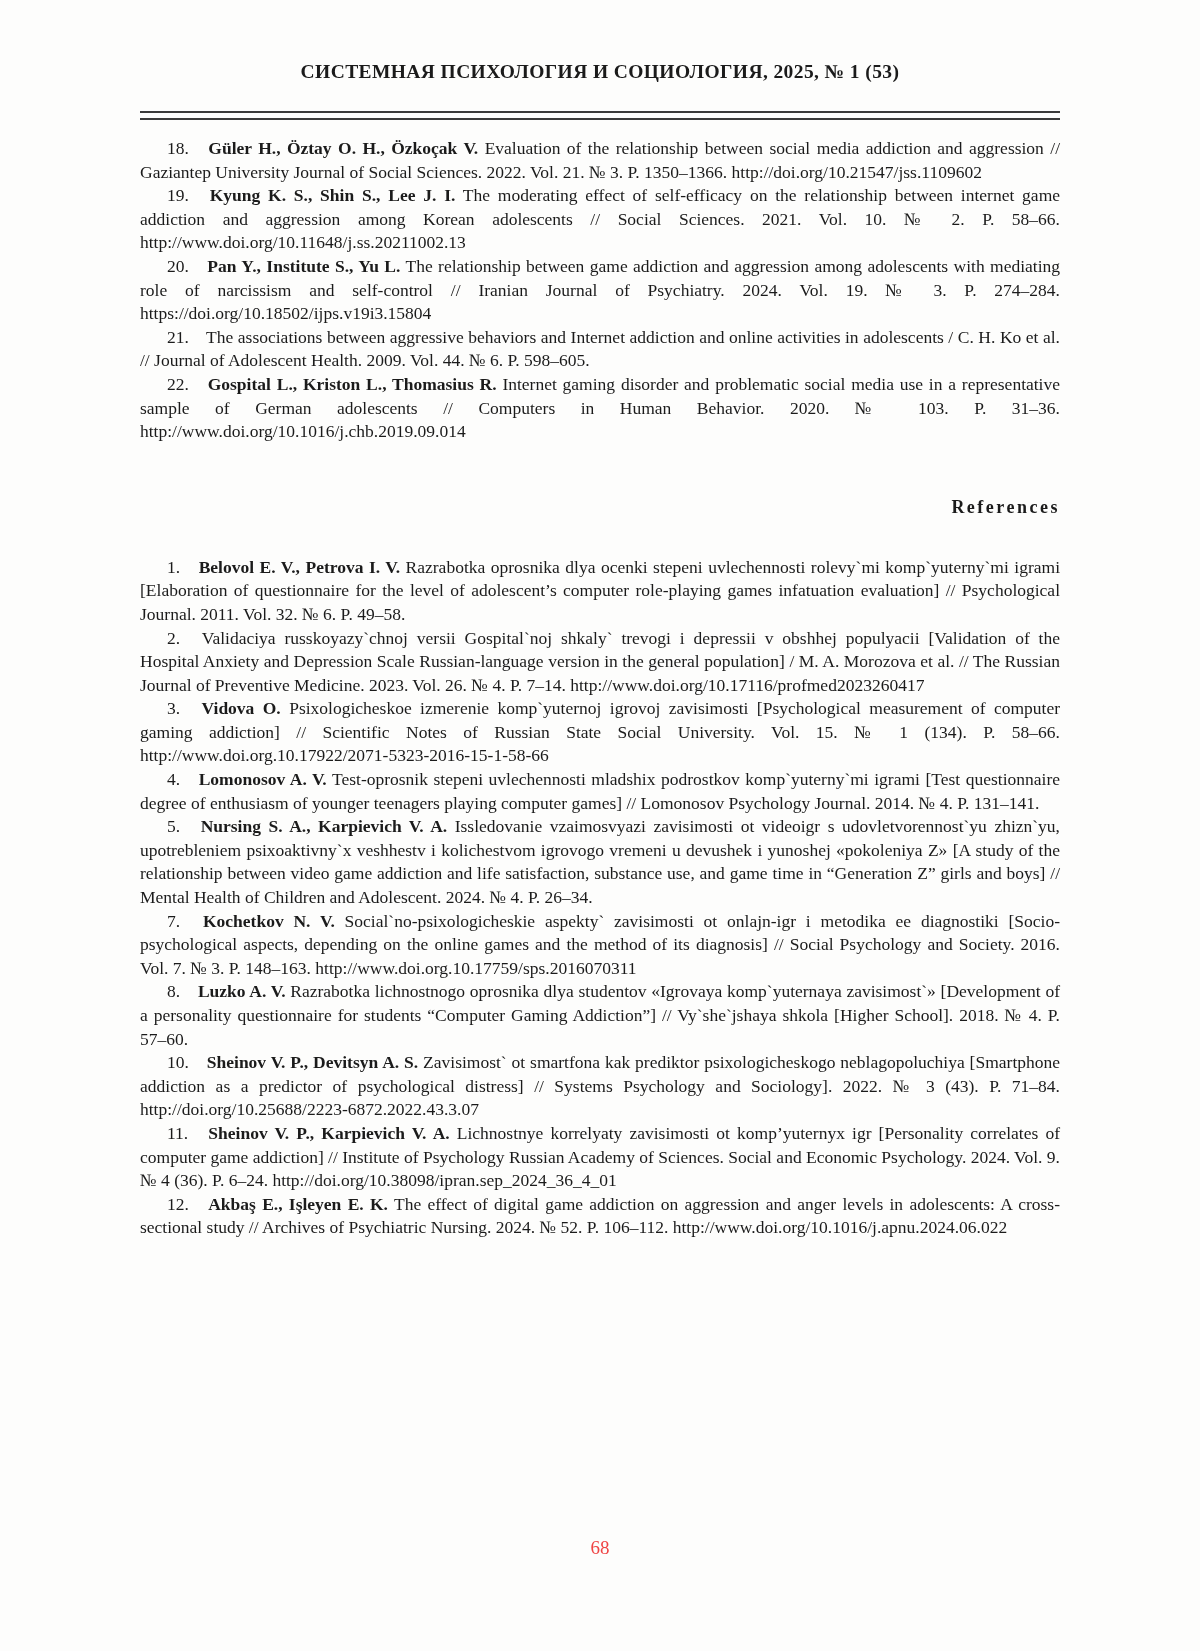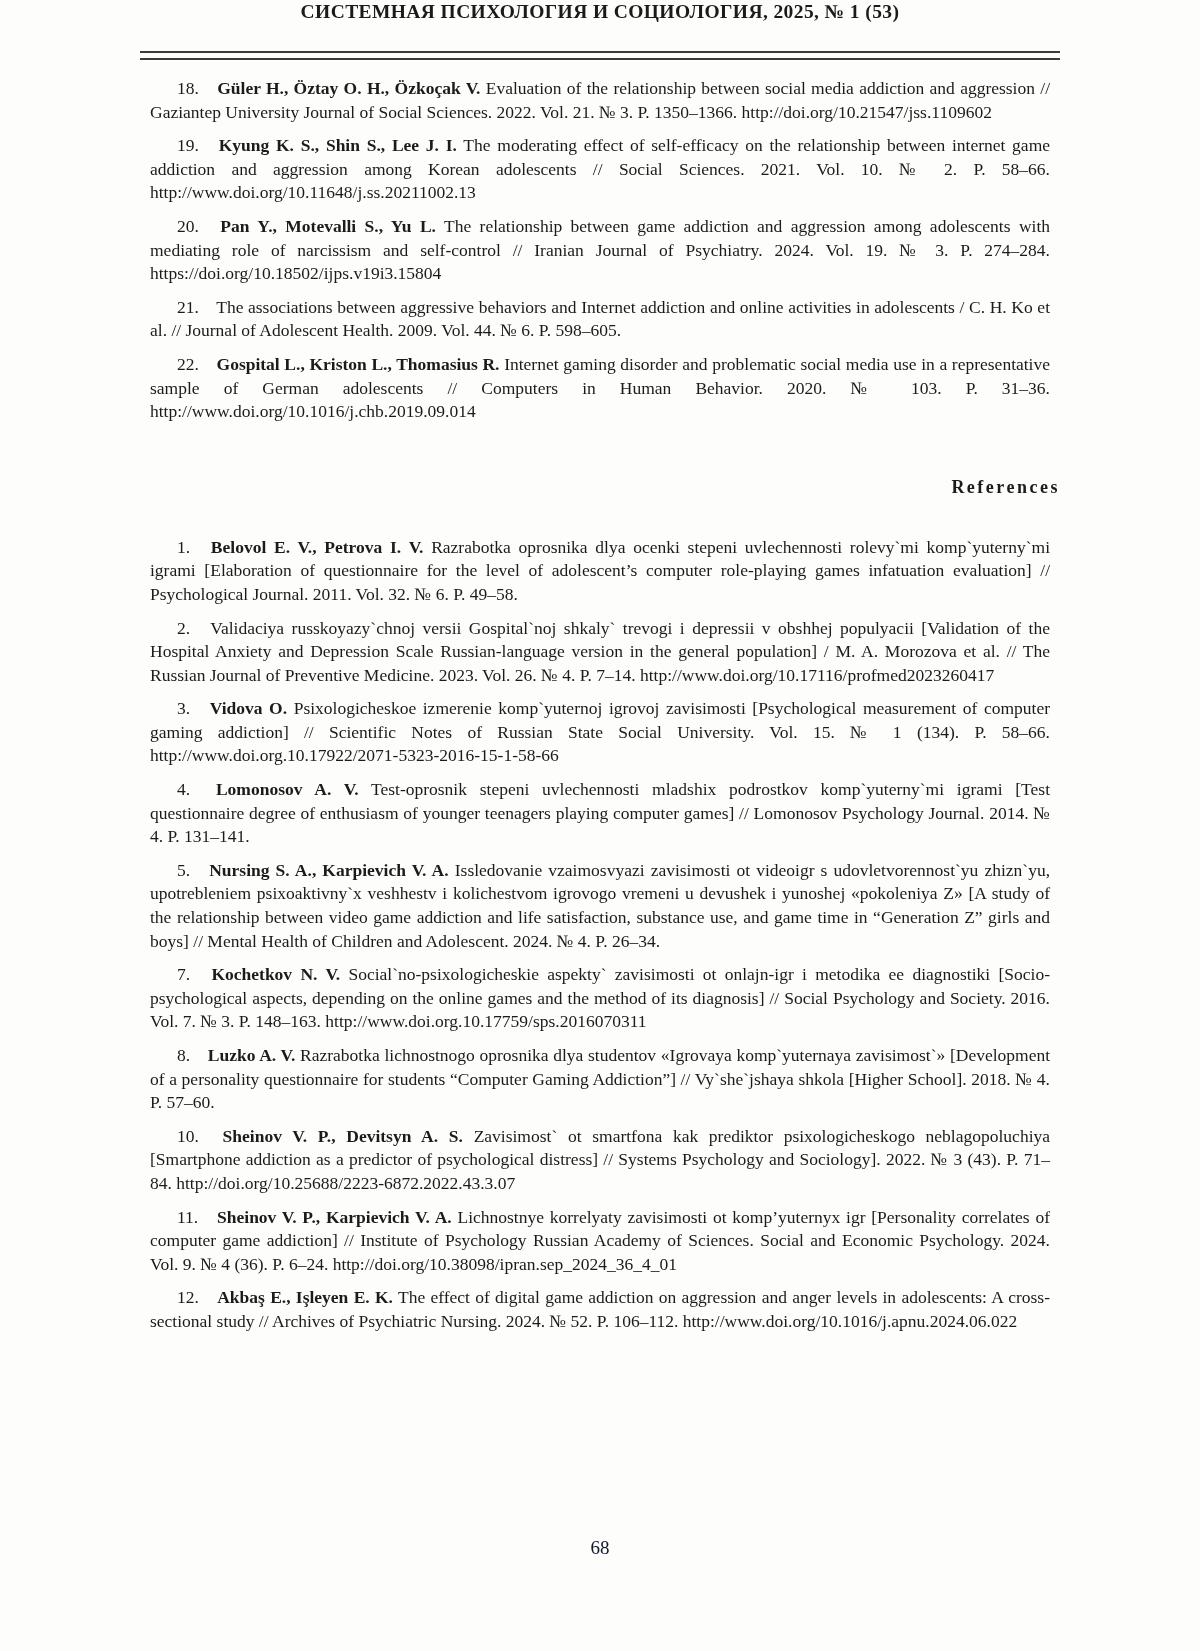--- a/index.html
+++ b/index.html
@@ -15,41 +15,42 @@
     background: #fdfdfc;
     font-family: "Liberation Serif", "DejaVu Serif", serif;
     color: #1b1b1b;
     overflow: hidden;
   }
   .content {
     width: 920px;
     margin: 0 auto;
   }
   .journal-title {
+    padding-top: 60px;
     text-align: center;
     font-weight: bold;
     font-size: 19.5px;
     letter-spacing: 0.4px;
     line-height: 24px;
     white-space: nowrap;
   }
   .double-rule {
     margin-top: 27px;
     height: 5px;
     border-top: 2.5px solid #3a3a3a;
     border-bottom: 2.5px solid #3a3a3a;
   }
   .body-text {
     margin-top: 17px;
     font-size: 17.5px;
     line-height: 23.6px;
     text-align: justify;
   }
   p.ref {
-    margin: 10px;
+    margin: 0;
     padding: 0;
     text-indent: 27px;
   }
   p.ref .num {
     margin-right: 13px;
   }
   p.ref .authors {
     font-weight: bold;
   }
   p.ref .authors:empty {
@@ -63,21 +64,21 @@
     letter-spacing: 2.5px;
     line-height: 24px;
   }
   .page-number {
     position: absolute;
     bottom: 92px;
     left: 0;
     width: 100%;
     text-align: center;
     font-size: 19px;
-    color: #0f172a;
+    color: #ef4444;
   }
 </style>
 </head>
 <body>
 
 <div class="page">
   <div class="content">
 
     <header>
       <div class="journal-title">СИСТЕМНАЯ ПСИХОЛОГИЯ И СОЦИОЛОГИЯ, 2025, № 1 (53)</div>
@@ -92,21 +93,21 @@
           <span class="authors">Güler H., Öztay O. H., Özkoçak V.</span>
           <span>Evaluation of the relationship between social media addiction and aggression // Gaziantep University Journal of Social Sciences. 2022. Vol. 21. № 3. P. 1350–1366. http://doi.org/10.21547/jss.1109602</span>
         </p>
         <p class="ref">
           <span class="num">19.</span>
           <span class="authors">Kyung K. S., Shin S., Lee J. I.</span>
           <span>The moderating effect of self-efficacy on the relationship between internet game addiction and aggression among Korean adolescents // Social Sciences. 2021. Vol. 10. № 2. P. 58–66. http://www.doi.org/10.11648/j.ss.20211002.13</span>
         </p>
         <p class="ref">
           <span class="num">20.</span>
-          <span class="authors">Pan Y., Motevalli S., Yu L.</span>
+          <span class="authors">Pan Y., Institute S., Yu L.</span>
           <span>The relationship between game addiction and aggression among adolescents with mediating role of narcissism and self-control // Iranian Journal of Psychiatry. 2024. Vol. 19. № 3. P. 274–284. https://doi.org/10.18502/ijps.v19i3.15804</span>
         </p>
         <p class="ref">
           <span class="num">21.</span>
           
           <span>The associations between aggressive behaviors and Internet addiction and online activities in adolescents / C. H. Ko et al. // Journal of Adolescent Health. 2009. Vol. 44. № 6. P. 598–605.</span>
         </p>
         <p class="ref">
           <span class="num">22.</span>
           <span class="authors">Gospital L., Kriston L., Thomasius R.</span>

